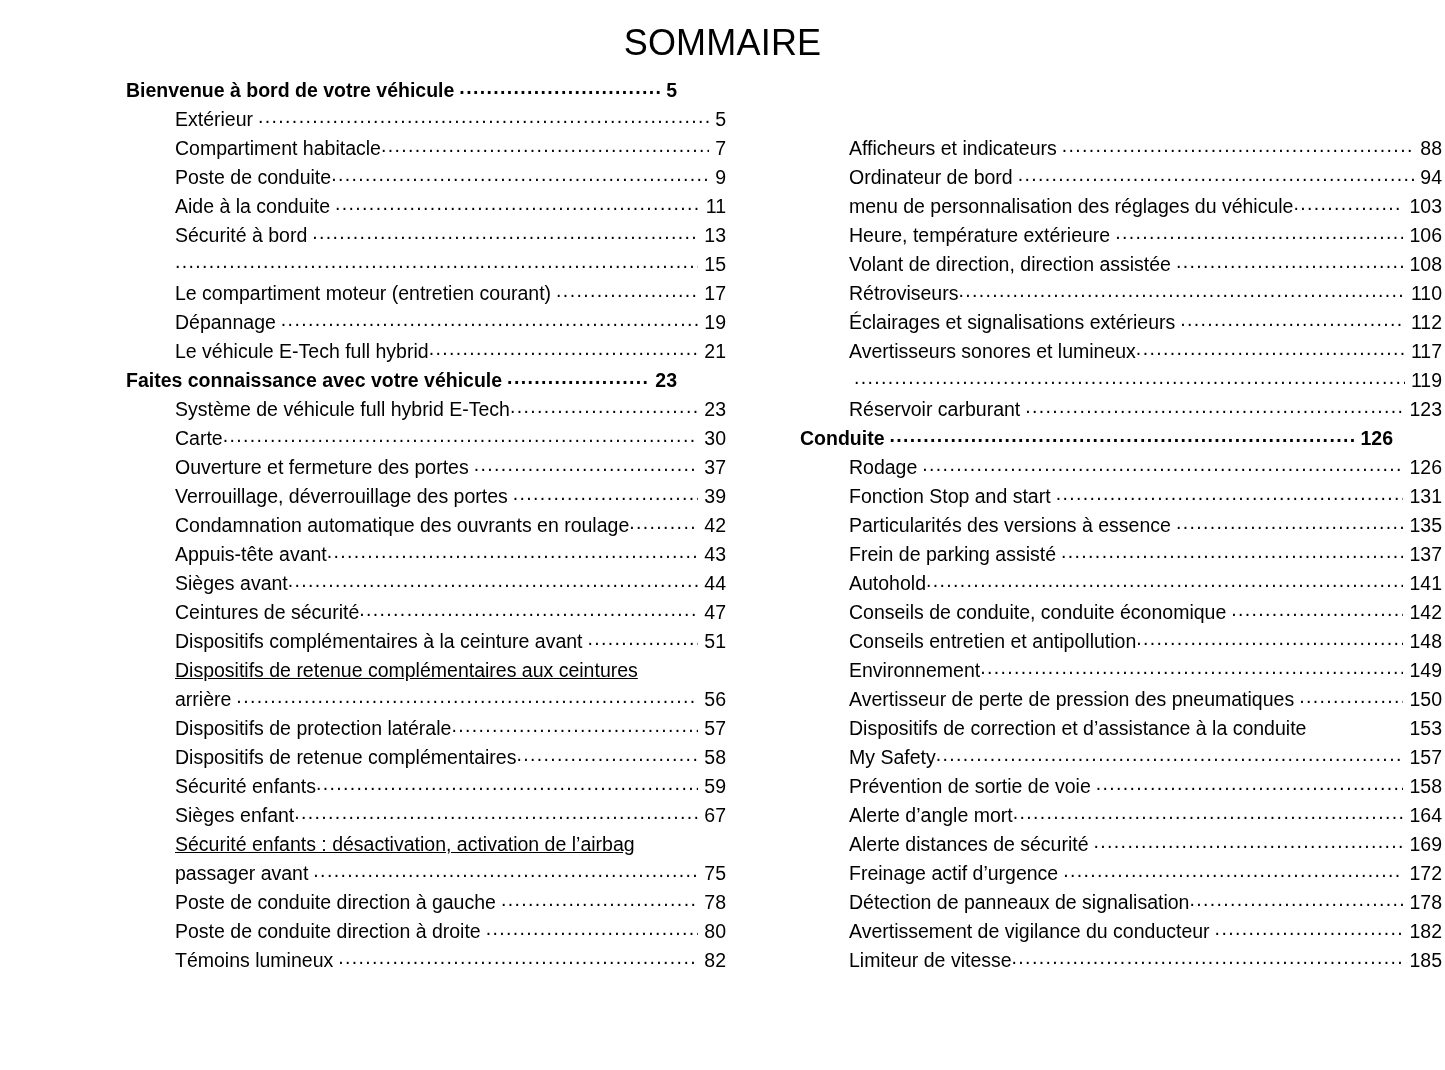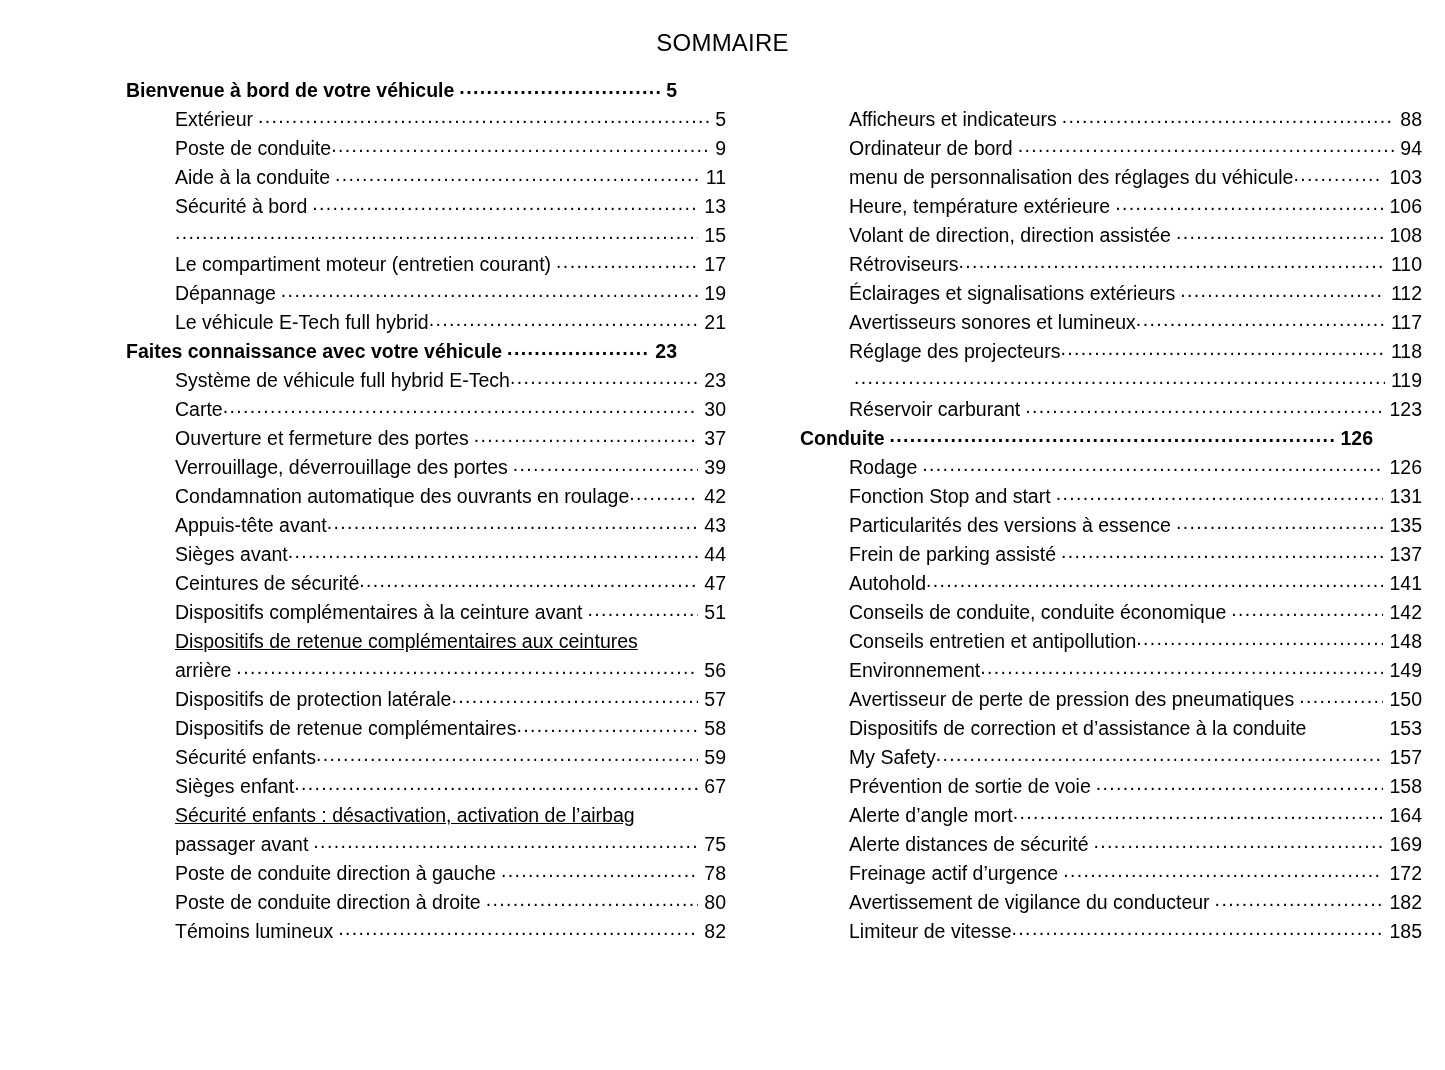--- a/index.html
+++ b/index.html
@@ -19,21 +19,21 @@
 
   .page {
     position: relative;
     width: 1445px;
     height: 1070px;
     box-sizing: border-box;
   }
 
   .page-title {
     text-align: center;
-    font-size: 24px;
+    font-size: 36px;
     font-weight: normal;
     letter-spacing: 0.2px;
     margin: 0;
     padding-top: 25px;
     line-height: 36px;
   }
 
   .toc-columns {
     position: absolute;
     top: 76px;
@@ -49,21 +49,21 @@
 
   .toc-col-left {
     width: 722px;
     padding-left: 126px;
     padding-right: 45px;
   }
 
   .toc-col-right {
     width: 723px;
     padding-left: 78px;
-    padding-right: 72px;
+    padding-right: 52px;
   }
 
   
   .toc-entry {
     display: flex;
     align-items: baseline;
     font-size: 19.5px;
     line-height: 29px;
     width: 100%;
   }
@@ -149,20 +149,25 @@
           <span class="toc-label">Bienvenue à bord de votre véhicule</span>
           <span class="toc-dots lead-space"></span>
           <span class="toc-page">5</span>
         </div>
         <div class="toc-entry level-2">
           <span class="toc-label">Extérieur</span>
           <span class="toc-dots lead-space"></span>
           <span class="toc-page">5</span>
         </div>
         <div class="toc-entry level-2">
+          <span class="toc-label">Compartiment habitacle</span>
+          <span class="toc-dots"></span>
+          <span class="toc-page">7</span>
+        </div>
+        <div class="toc-entry level-2">
           <span class="toc-label">Poste de conduite</span>
           <span class="toc-dots"></span>
           <span class="toc-page">9</span>
         </div>
         <div class="toc-entry level-2">
           <span class="toc-label">Aide à la conduite</span>
           <span class="toc-dots lead-space"></span>
           <span class="toc-page">11</span>
         </div>
         <div class="toc-entry level-2">
@@ -327,25 +332,20 @@
           <span class="toc-label">Éclairages et signalisations extérieurs</span>
           <span class="toc-dots lead-space"></span>
           <span class="toc-page">112</span>
         </div>
         <div class="toc-entry level-2">
           <span class="toc-label">Avertisseurs sonores et lumineux</span>
           <span class="toc-dots"></span>
           <span class="toc-page">117</span>
         </div>
         <div class="toc-entry level-2">
-          <span class="toc-label">Réglage des projecteurs</span>
-          <span class="toc-dots"></span>
-          <span class="toc-page">118</span>
-        </div>
-        <div class="toc-entry level-2">
           <span class="toc-dots lead-space"></span>
           <span class="toc-page">119</span>
         </div>
         <div class="toc-entry level-2">
           <span class="toc-label">Réservoir carburant</span>
           <span class="toc-dots lead-space"></span>
           <span class="toc-page">123</span>
         </div>
         <div class="toc-entry level-1">
           <span class="toc-label">Conduite</span>
@@ -421,20 +421,25 @@
           <span class="toc-label">Alerte distances de sécurité</span>
           <span class="toc-dots lead-space"></span>
           <span class="toc-page">169</span>
         </div>
         <div class="toc-entry level-2">
           <span class="toc-label">Freinage actif d’urgence</span>
           <span class="toc-dots lead-space"></span>
           <span class="toc-page">172</span>
         </div>
         <div class="toc-entry level-2">
+          <span class="toc-label">Détection de panneaux de signalisation</span>
+          <span class="toc-dots"></span>
+          <span class="toc-page">178</span>
+        </div>
+        <div class="toc-entry level-2">
           <span class="toc-label">Avertissement de vigilance du conducteur</span>
           <span class="toc-dots lead-space"></span>
           <span class="toc-page">182</span>
         </div>
         <div class="toc-entry level-2">
           <span class="toc-label">Limiteur de vitesse</span>
           <span class="toc-dots"></span>
           <span class="toc-page">185</span>
         </div>
       </div>

